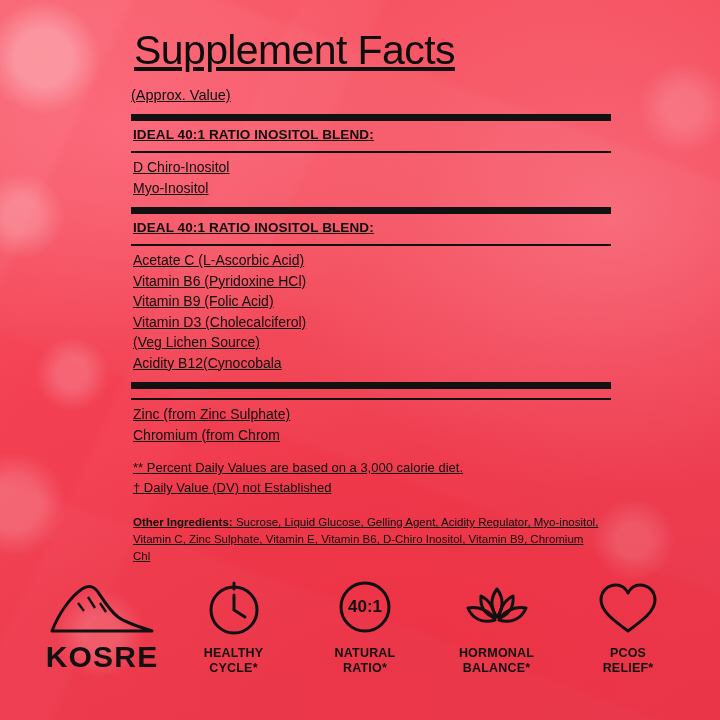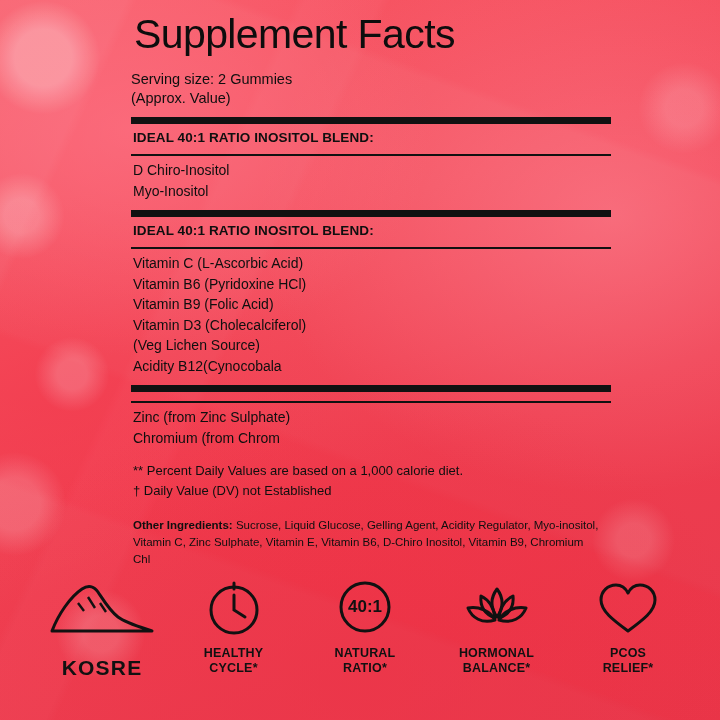--- a/index.html
+++ b/index.html
@@ -38,24 +38,25 @@
     background:
       linear-gradient(115deg, rgba(255,255,255,0.10) 0 12%, rgba(255,255,255,0) 13% 28%, rgba(255,255,255,0.07) 29% 36%, rgba(255,255,255,0) 37%),
       linear-gradient(200deg, rgba(200,20,40,0.12) 0 18%, rgba(200,20,40,0) 19% 60%, rgba(200,20,40,0.10) 61% 75%, rgba(200,20,40,0) 76%);
     mix-blend-mode: soft-light;
   }
 
   
   .panel {
     position: absolute;
     left: 131px;
-    top: 0;
+    top: 16px;
     width: 480px;
     height: 530px;
     color: #0f0f0f;
+    text-decoration: underline;
   }
 
   .title {
     font-size: 41px;
     line-height: 1;
     letter-spacing: -0.6px;
     font-weight: 400;
     margin: 8px 0 0 3px;
     padding-top: 6px;
     color: #0d0d0d;
@@ -131,22 +132,22 @@
   }
   .icon-label {
     margin-top: 6px;
     font-size: 12.5px;
     line-height: 15px;
     font-weight: bold;
     letter-spacing: 0.2px;
     color: #111;
   }
   .brand-label {
-    margin-top: 15px;
-    font-size: 21px;
+    margin-top: 4px;
+    font-size: 30px;
     line-height: 26px;
     font-weight: bold;
     letter-spacing: 1.2px;
     color: #111;
   }
   .ratio-text {
     position: absolute;
     font-size: 17px;
     font-weight: bold;
     color: #111;
@@ -156,53 +157,52 @@
 </head>
 <body>
 
 <div id="bg"></div>
 
 <div class="panel">
 
   <div class="title">Supplement Facts</div>
 
   <div class="serving">
-    <div>Serving size: 2 Gummies</div>
     <div>(Approx. Value)</div>
   </div>
 
   <div class="rule"></div>
   <div class="blend-head">IDEAL 40:1 RATIO INOSITOL BLEND:</div>
   <div class="rule thin"></div>
   <div class="items">
     <div>D Chiro-Inositol</div>
     <div>Myo-Inositol</div>
   </div>
 
   <div class="rule"></div>
   <div class="blend-head">IDEAL 40:1 RATIO INOSITOL BLEND:</div>
   <div class="rule thin"></div>
   <div class="items">
-    <div>Vitamin C (L-Ascorbic Acid)</div>
+    <div>Acetate C (L-Ascorbic Acid)</div>
     <div>Vitamin B6 (Pyridoxine HCl)</div>
     <div>Vitamin B9 (Folic Acid)</div>
     <div>Vitamin D3 (Cholecalciferol)</div>
     <div>(Veg Lichen Source)</div>
     <div>Acidity B12(Cynocobala</div>
   </div>
 
   <div class="rule"></div>
   <div class="rule thin"></div>
   <div class="items">
     <div>Zinc (from Zinc Sulphate)</div>
     <div>Chromium (from Chrom</div>
   </div>
 
   <div class="footnotes">
-    <div>** Percent Daily Values are based on a 1,000 calorie diet.</div>
+    <div>** Percent Daily Values are based on a 3,000 calorie diet.</div>
     <div>† Daily Value (DV) not Established</div>
   </div>
 
   <div class="other">
     <b>Other Ingredients:</b><span> Sucrose, Liquid Glucose, Gelling Agent, Acidity Regulator, Myo-inositol, Vitamin C, Zinc Sulphate, Vitamin E, Vitamin B6, D-Chiro Inositol, Vitamin B9, Chromium Chl</span>
   </div>
 </div>
 
 <div class="icon-row">
 

